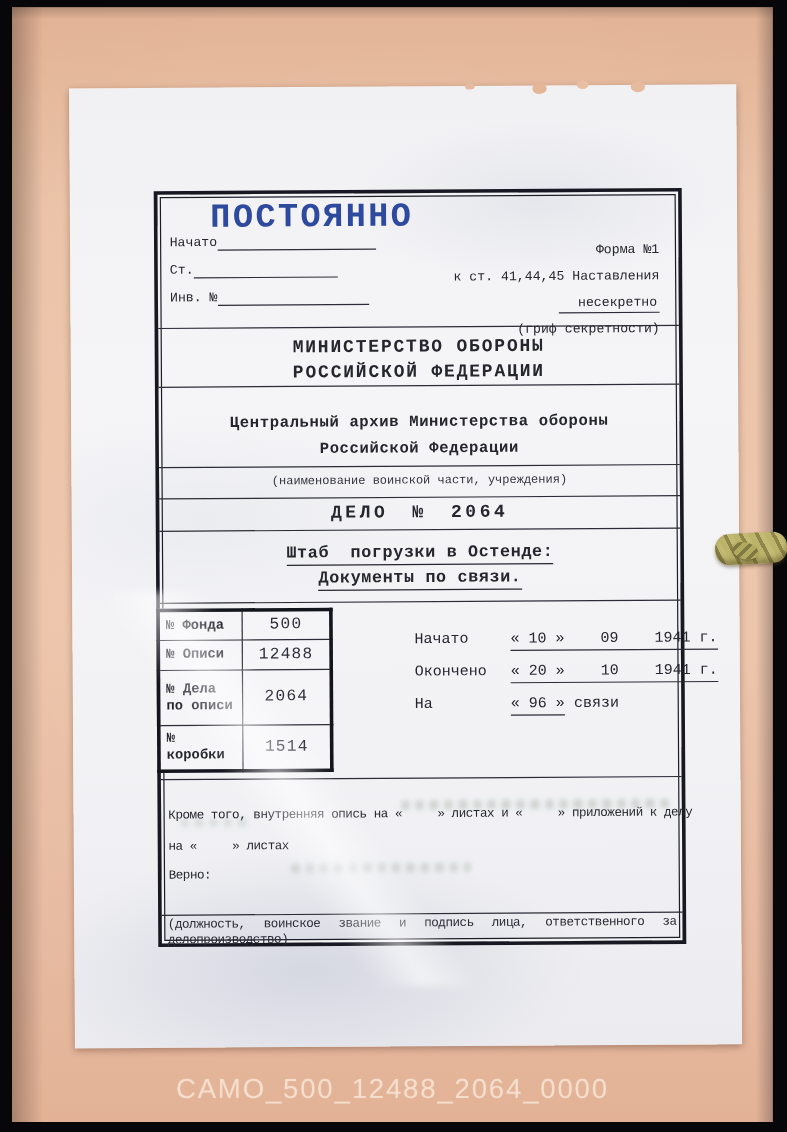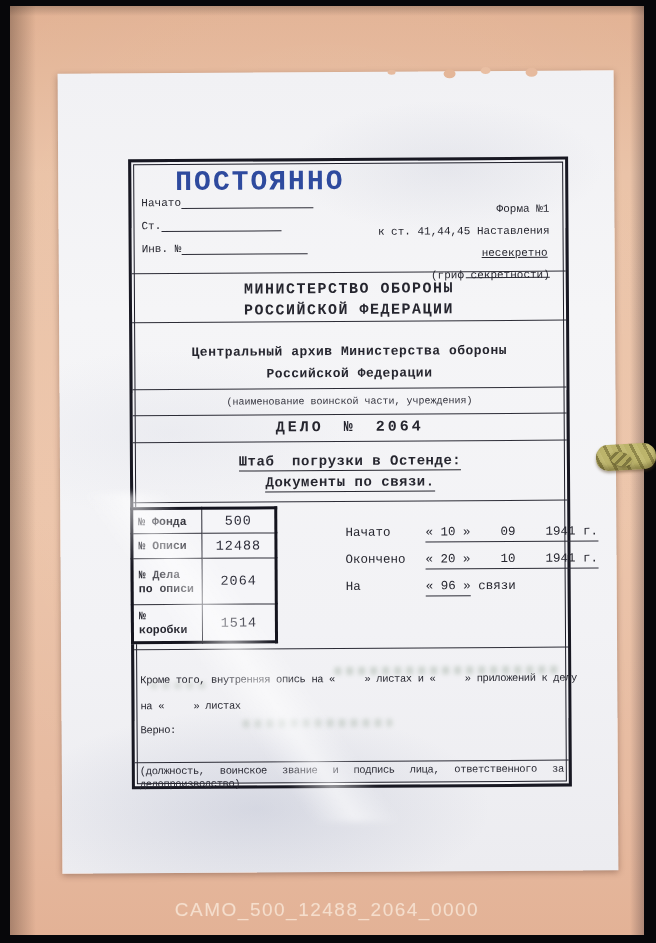--- a/index.html
+++ b/index.html
@@ -47,21 +47,21 @@
   .sec:last-child{border-bottom:none;}
 
   
   .sec-header{height:112px;}
   .stamp-permanent{position:absolute;left:44px;top:5px;font-size:28px;font-weight:bold;
     letter-spacing:2px;color:#2e4a9e;}
   .hdr-left{position:absolute;left:10px;top:34px;font-size:11px;}
   .hdr-row{height:23px;white-space:nowrap;}
   .blank{display:inline-block;border-bottom:1px solid #2c2c36;height:12px;vertical-align:bottom;}
   .hdr-right{position:absolute;right:16px;top:38px;font-size:11px;text-align:right;line-height:22px;white-space:nowrap;}
-  .u-nesekretno{border-bottom:1px solid #2c2c36;padding:0 2px 18px 16px;text-decoration:underline;}
+  .u-nesekretno{border-bottom:1px solid #2c2c36;padding:0 2px 1px 16px;}
 
   
   .sec-ministry{height:49px;text-align:center;padding-top:6px;}
   .ministry-line{font-size:15px;font-weight:bold;letter-spacing:1.5px;line-height:21px;}
 
   
   .sec-archive{height:67px;text-align:center;padding-top:19px;}
   .archive-line{font-size:13px;font-weight:bold;letter-spacing:0.5px;line-height:22px;}
   .sec-caption{height:26px;text-align:center;}
   .caption-small{font-size:10px;line-height:25px;color:#33333d;}
@@ -106,21 +106,21 @@
 
   
   .glare{position:absolute;left:20px;top:420px;width:320px;height:330px;pointer-events:none;
     background:linear-gradient(55deg,rgba(255,255,255,0) 42%,rgba(255,255,255,0.55) 50%,rgba(255,255,255,0) 58%);
     filter:blur(3px);}
 
   
   .watermark{
     position:absolute;left:0;right:0;bottom:14px;text-align:center;
     font-family:"Liberation Sans","DejaVu Sans",sans-serif;
-    font-size:19px;letter-spacing:1.5px;color:rgba(253,242,230,0.55);
+    font-size:23px;letter-spacing:1.5px;color:rgba(253,242,230,0.55);
     text-shadow:0 0 1px rgba(255,250,240,0.3);
   }
 
   
   .cord{position:absolute;left:586px;top:438px;width:60px;height:26px;
     border-radius:12px;transform:rotate(-3deg);
     background:repeating-linear-gradient(65deg,#bcb46b 0 5px,#8f874a 5px 8px,#c3bb74 8px 12px);
     box-shadow:0 2px 3px rgba(80,60,30,0.45), inset 0 -4px 4px rgba(70,60,20,0.4);}
   .cord-knot{position:absolute;left:600px;top:446px;width:22px;height:14px;border-radius:50%;
     transform:rotate(14deg);

